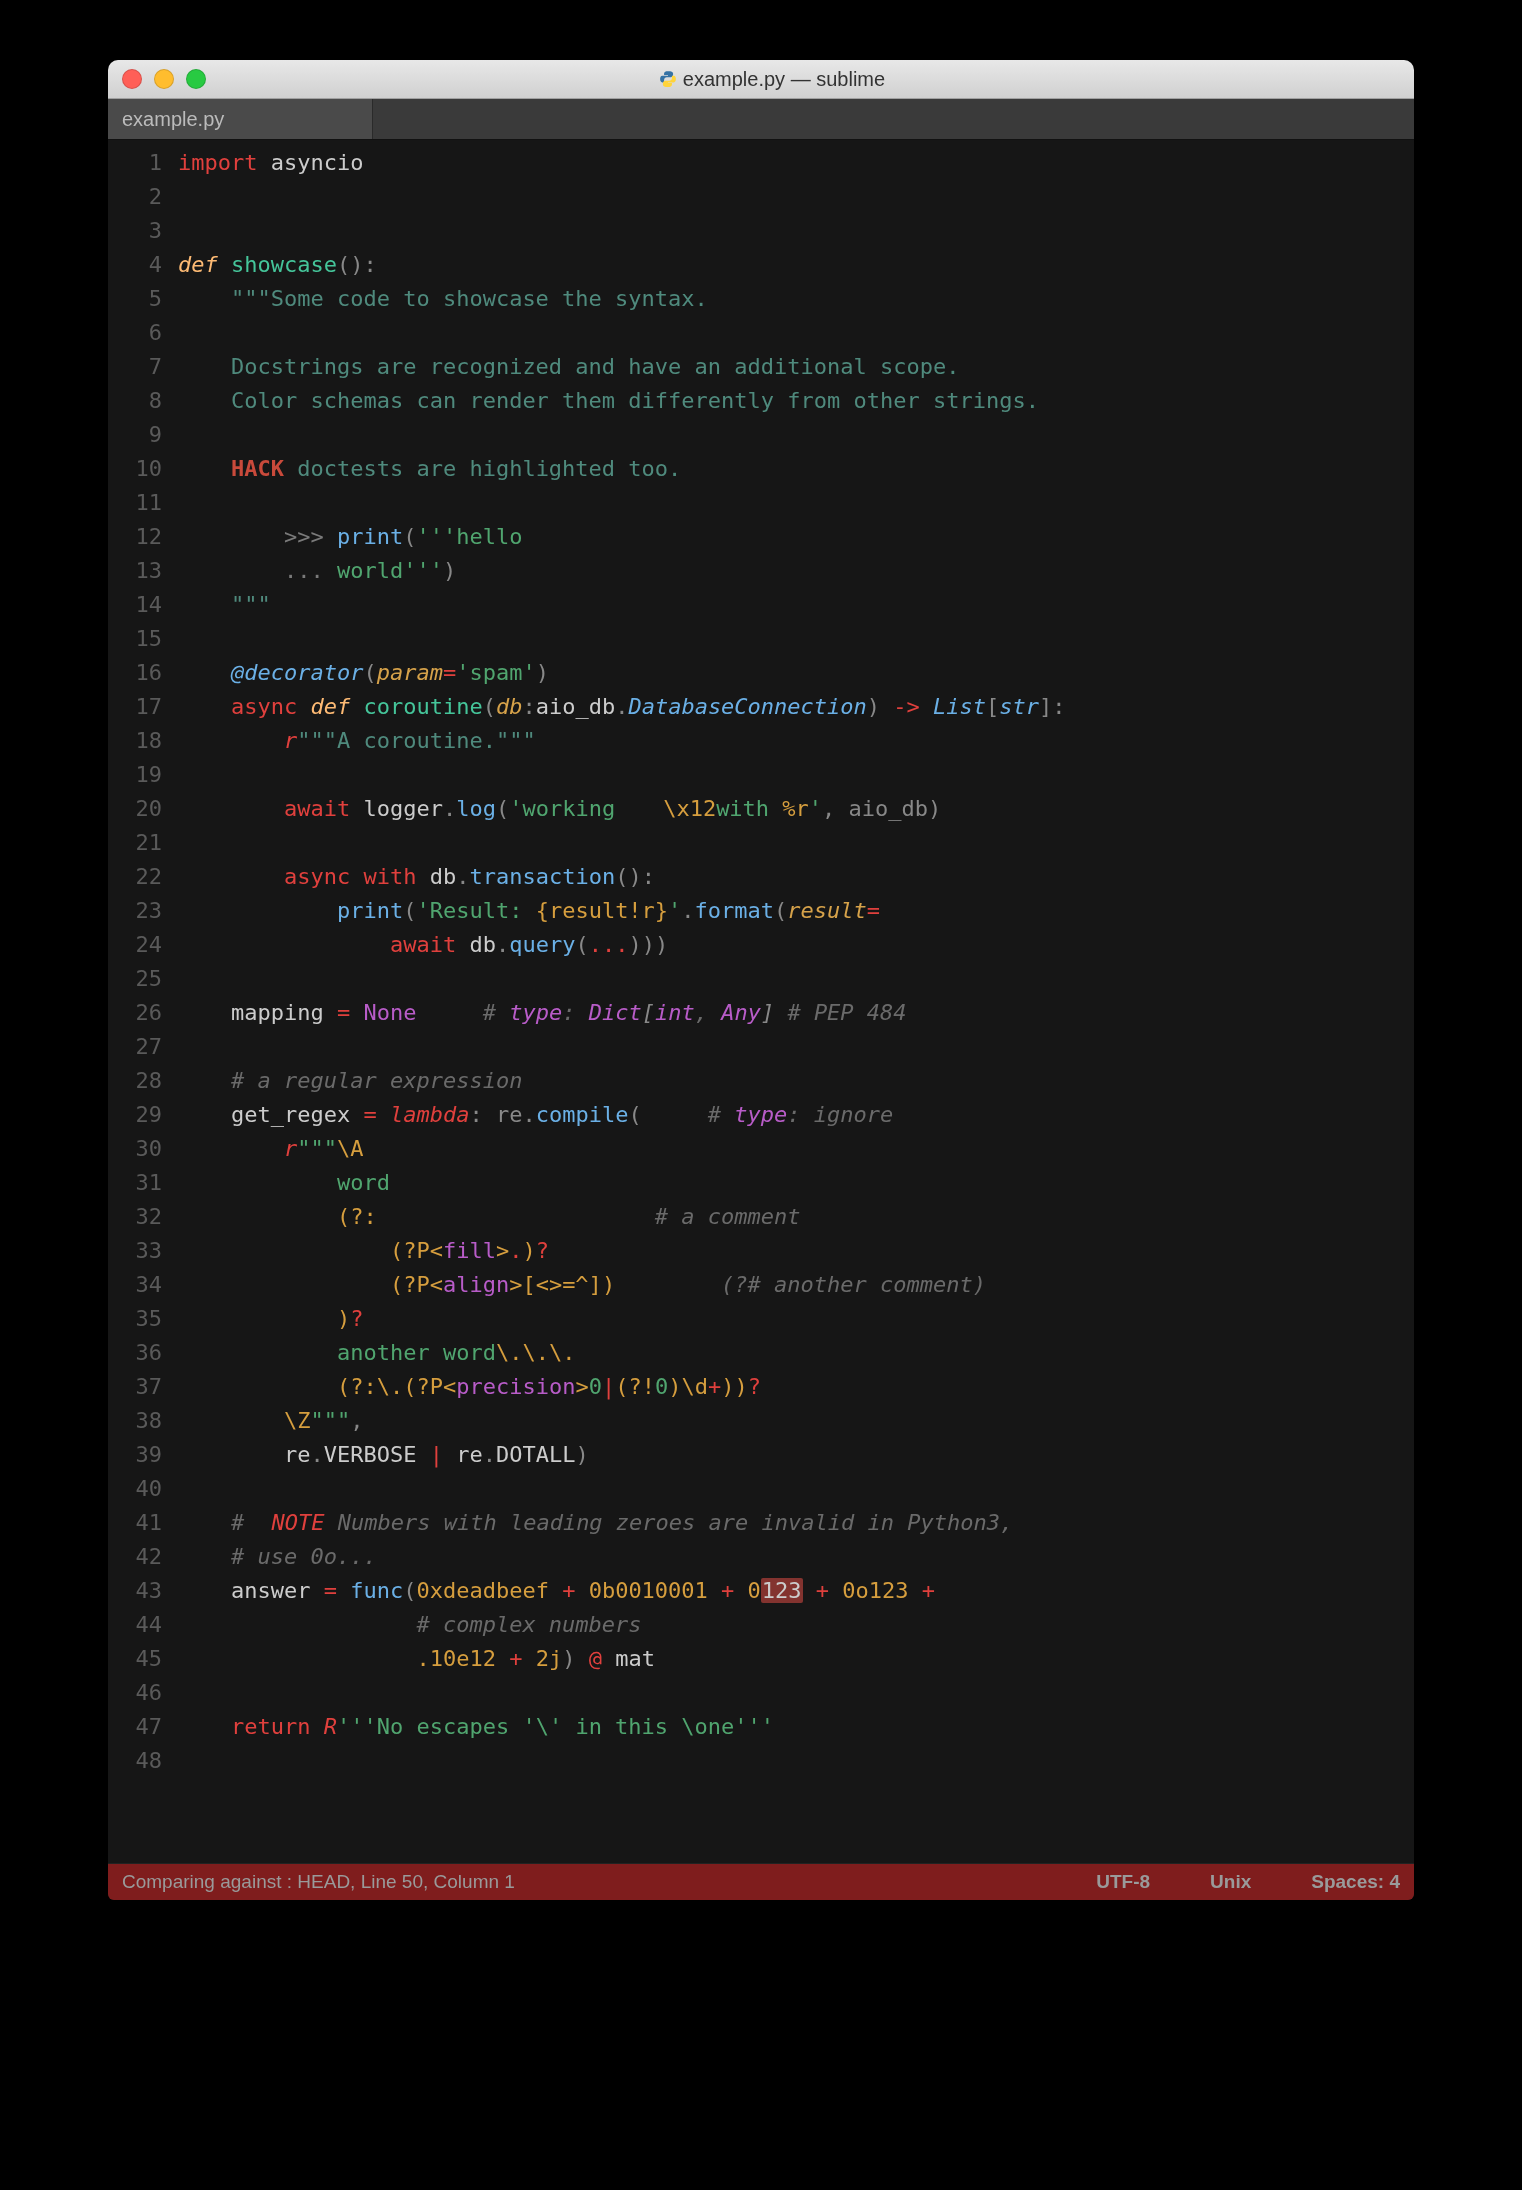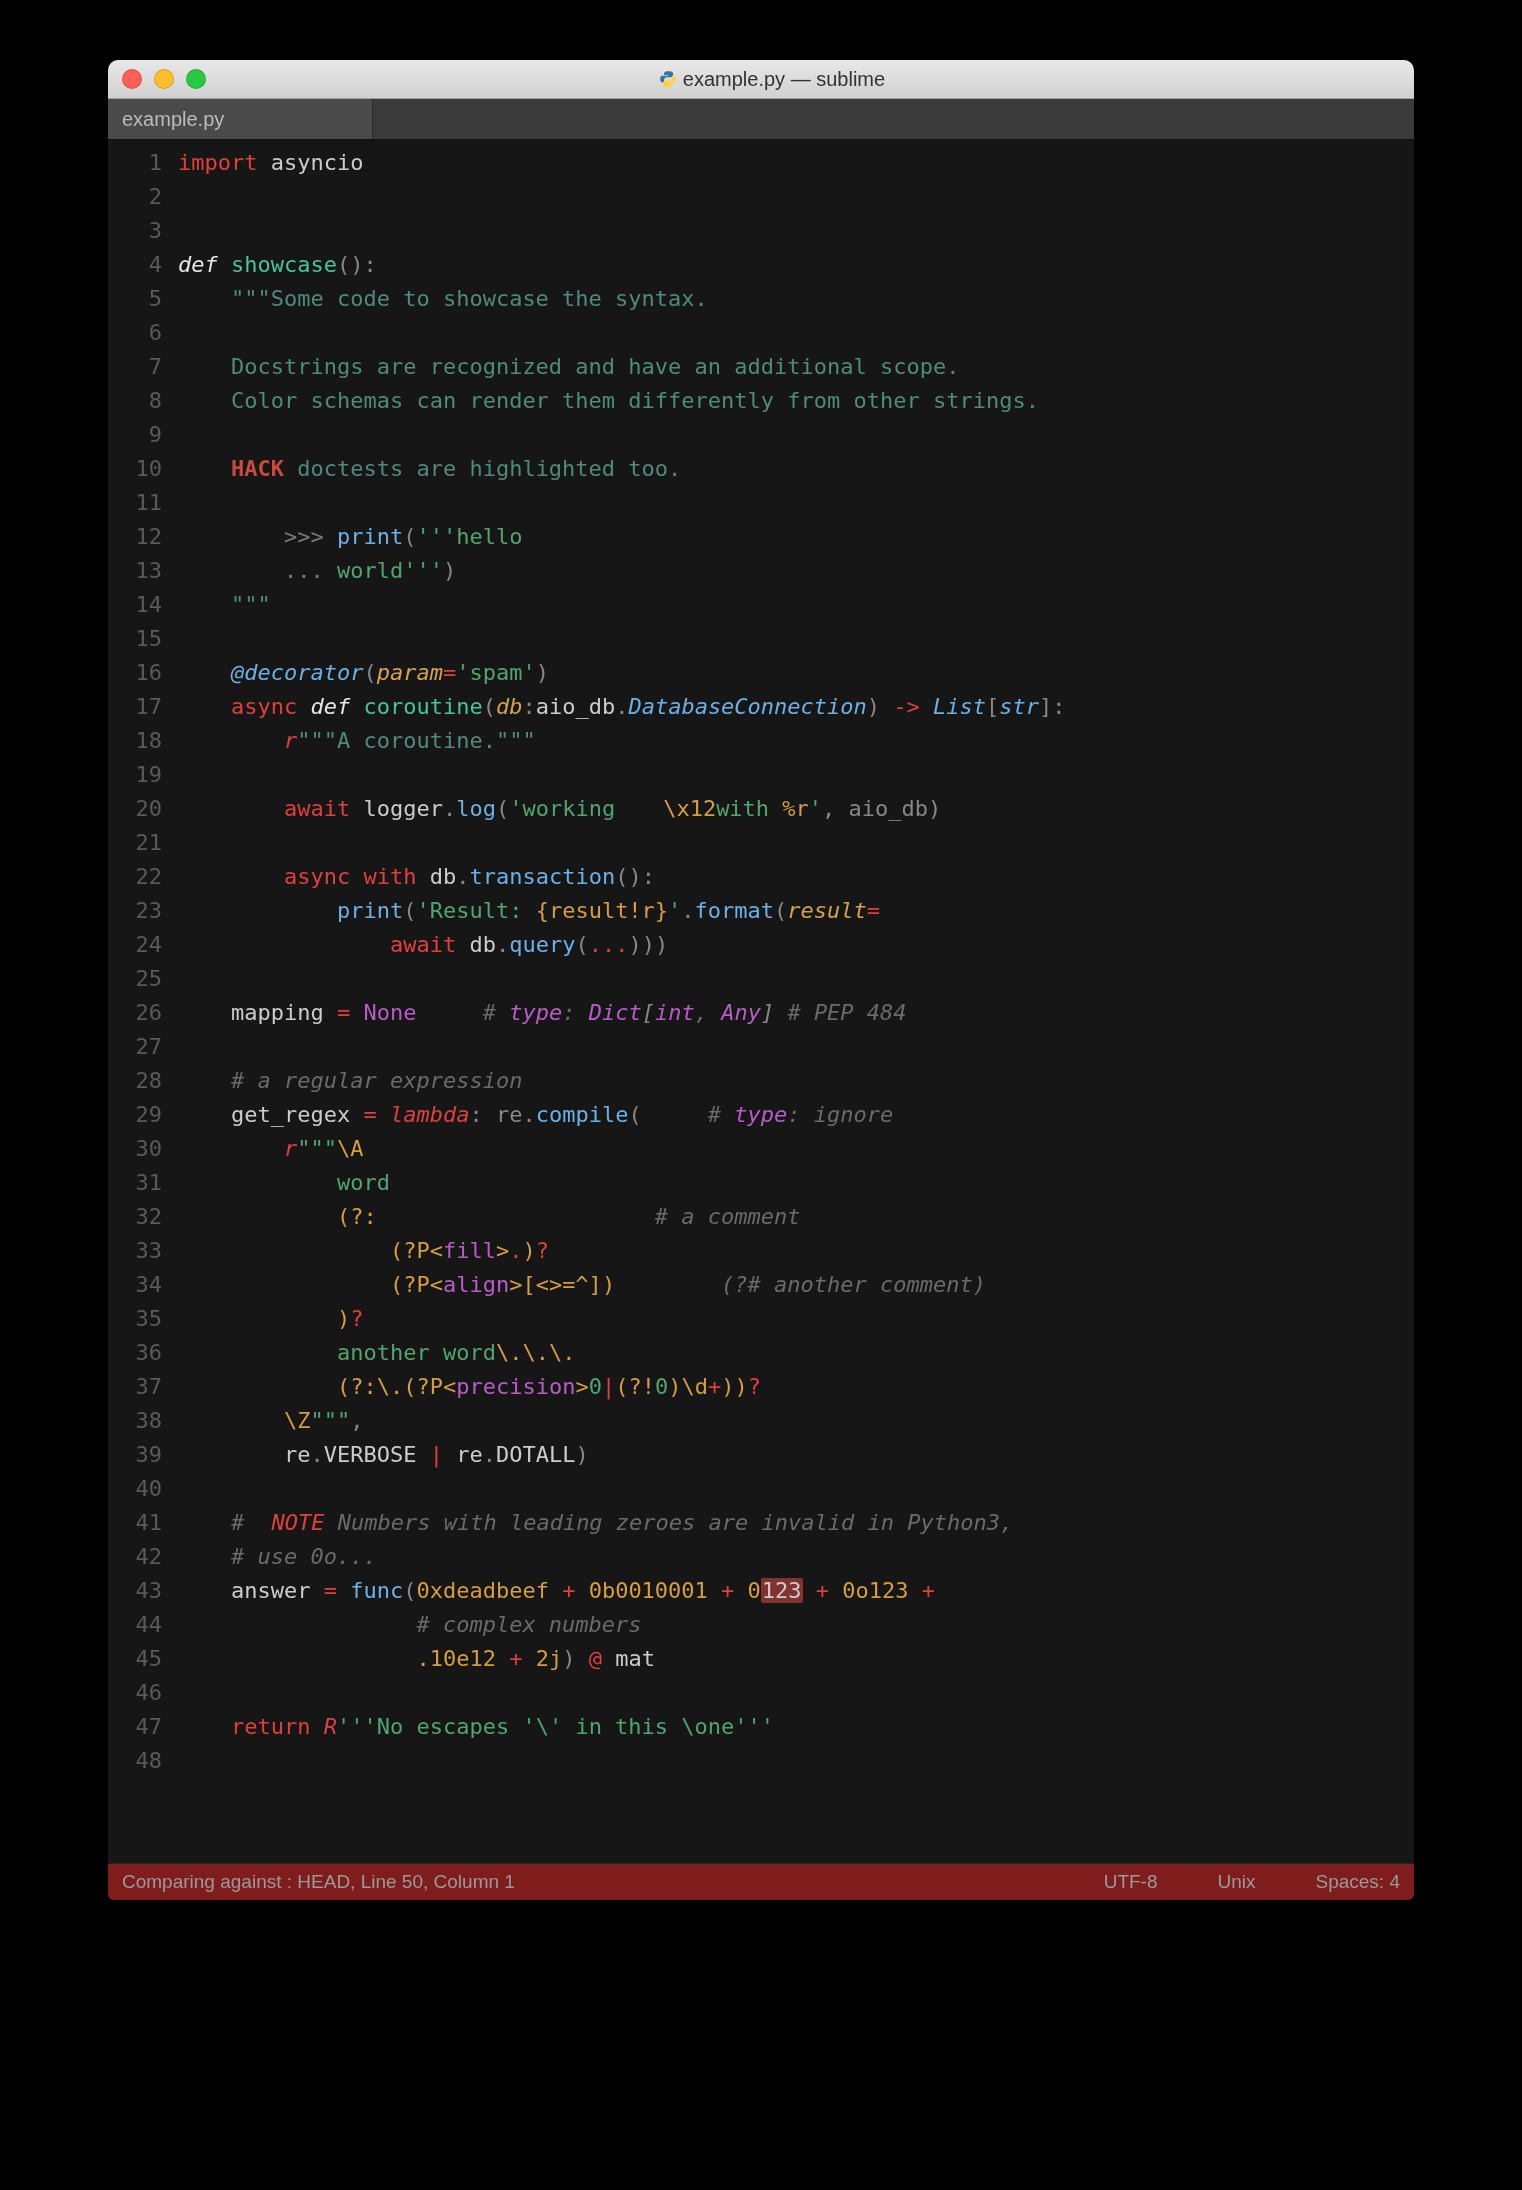--- a/index.html
+++ b/index.html
@@ -111,26 +111,26 @@
     background: #7f1d1d;
     color: #9a9a9a;
     font-size: 19px;
     display: flex;
     align-items: center;
     padding: 0 14px;
     flex-shrink:0;
     border-top: 1px solid #222;
   }
   .statusbar .spacer { flex:1; }
-  .statusbar .cell { margin-left: 60px; }
+  .statusbar .cell { margin-left: 60px; font-weight: bold; }
 
   
   .t-kw   { color: #e0403d; }           
   .t-kw2  { color: #e0403d; font-style: italic; } 
-  .t-def  { color: #e5e5e5; font-style: italic; } 
+  .t-def  { color: #fdba74; font-style: italic; } 
   .t-fn   { color: #45c59a; }           
   .t-call { color: #6bb0e6; }           
   .t-punc { color: #888; }
   .t-op   { color: #e0403d; }
   .t-str  { color: #50a56f; }           
   .t-doc  { color: #4f8a7d; }           
   .t-doc-tag { color: #c94a3b; font-weight:bold; }
   .t-doc-prompt { color: #7a7a7a; }
   .t-num  { color: #d69e3e; }
   .t-const{ color: #b85cc8; }           

